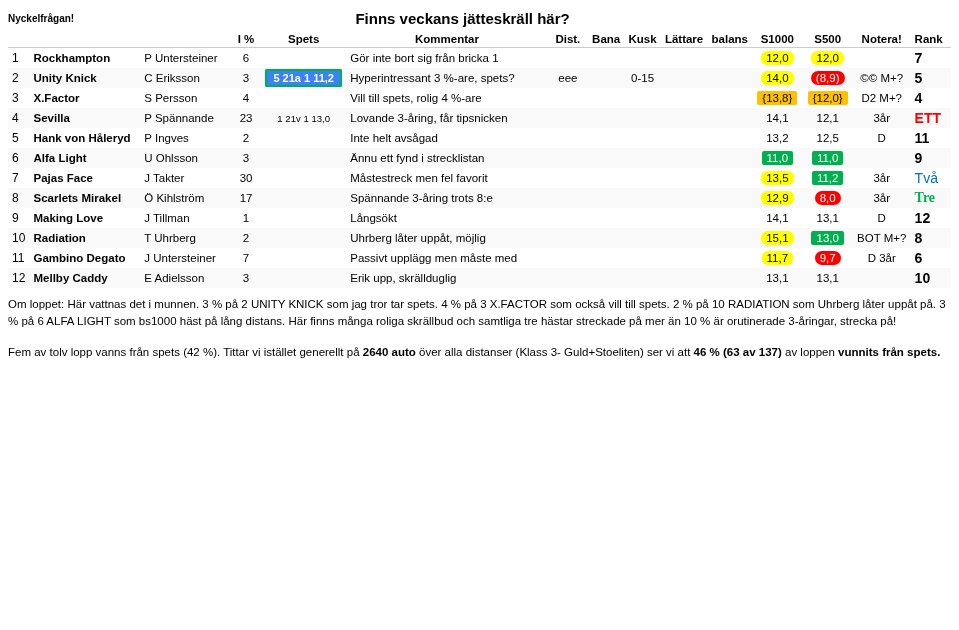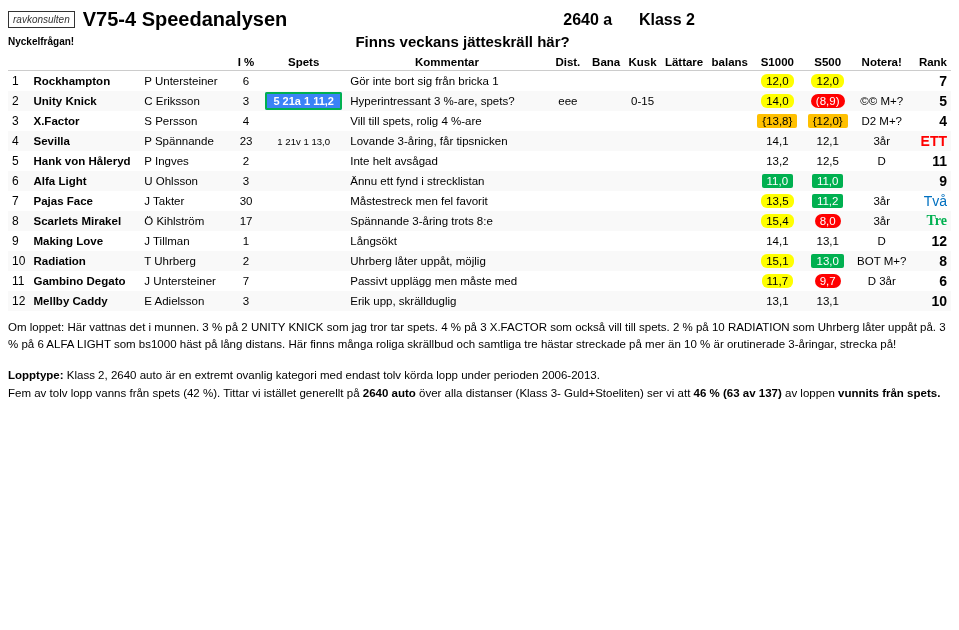--- a/index.html
+++ b/index.html
@@ -61,21 +61,21 @@
     .col-spets { width: 35px; text-align: center; }
     .col-comment { width: 200px; }
     .col-dist { width: 40px; text-align: center; }
     .col-bana { width: 30px; text-align: center; }
     .col-kusk { width: 30px; text-align: center; }
     .col-lattare { width: 40px; text-align: center; }
     .col-balans { width: 40px; text-align: center; }
     .col-s1000 { width: 50px; text-align: center; }
     .col-s500 { width: 50px; text-align: center; }
     .col-notera { width: 55px; text-align: center; }
-    .col-rank { width: 40px; text-align: right; }
+    .col-rank { width: 40px; text-align: left; }
     .badge-green { background: #00b050; color: #fff; padding: 1px 5px; border-radius: 2px; display: inline-block; }
     .badge-red { background: #ff0000; color: #fff; padding: 1px 5px; border-radius: 7px; display: inline-block; }
     .badge-yellow { background: #ffff00; color: #000; padding: 1px 5px; border-radius: 6px; display: inline-block; }
     .badge-orange { background: #ffc000; color: #000; padding: 1px 5px; border-radius: 2px; display: inline-block; }
     .rank-ett { color: #ff0000; font-weight: bold; font-size: 14px; }
     .rank-tva { color: #0070c0; font-weight: normal; font-size: 14px; }
     .rank-tre { color: #00b050; font-weight: bold; font-size: 14px; font-family: Liberation Serif, serif; }
     .rank-bold { font-weight: bold; font-size: 14px; }
     .spets-badge-blue {
       background: #3b82f6;
@@ -97,29 +97,20 @@
       margin-top: 12px;
     }
     .num-cell { font-size: 12px; }
     .header-row th { background: #fff; }
   </style>
 </head>
 <body>
 
 <div>
   <div class="header-top">
-    <div class="logo-title">
-      <span class="logo">ravkonsulten</span>
-      <span class="main-title">V75-4 Speedanalysen</span>
-    </div>
-    <div class="subtitle">
-      <span>2640 a</span>
-      &nbsp;&nbsp;&nbsp;&nbsp;
-      <span>Klass 2</span>
-    </div>
   </div>
   <div style="display:flex; justify-content:space-between; align-items:center; margin-bottom:4px;">
     <span style="font-weight:bold; font-size:10px;">Nyckelfrågan!</span>
     <span style="font-weight:bold; font-size:15px; text-align:center; flex:1;">Finns veckans jätteskräll här?</span>
     <span style="width:100px;"></span>
   </div>
 </div>
 
 <table>
   <thead>
@@ -266,21 +257,21 @@
     <td class="col-horse"><strong>Scarlets Mirakel</strong></td>
     <td class="col-driver">Ö Kihlström</td>
     <td class="col-ip">17</td>
     <td class="col-spets"></td>
     <td class="col-comment">Spännande 3-åring trots 8:e</td>
     <td class="col-dist"></td>
     <td class="col-bana"></td>
     <td class="col-kusk"></td>
     <td class="col-lattare"></td>
     <td class="col-balans"></td>
-    <td class="col-s1000"><span class="badge-yellow">15,4</span></td>
+    <td class="col-s1000"><span class="badge-yellow">12,9</span></td>
     <td class="col-s500"><span class="badge-red">8,0</span></td>
     <td class="col-notera">3år</td>
     <td class="col-rank"><span class="rank-tre">Tre</span></td>
   </tr>
       <tr style="background: rgb(255, 255, 255);">
     <td class="col-num num-cell">9</td>
     <td class="col-horse"><strong>Making Love</strong></td>
     <td class="col-driver">J Tillman</td>
     <td class="col-ip">1</td>
     <td class="col-spets"></td>
@@ -345,24 +336,20 @@
     <td class="col-s500">13,1</td>
     <td class="col-notera"></td>
     <td class="col-rank"><span class="rank-bold">10</span></td>
   </tr>
     </tbody>
 </table>
 
 <div class="footer-text">Om loppet: Här vattnas det i munnen. 3 % på 2 UNITY KNICK som jag tror tar spets. 4 % på 3 X.FACTOR som också vill till spets. 2 % på 10 RADIATION som Uhrberg låter uppåt på. 3 % på 6 ALFA LIGHT som bs1000 häst på lång distans. Här finns många roliga skrällbud och samtliga tre hästar streckade på mer än 10 % är orutinerade 3-åringar, strecka på!</div>
 
 <div class="lopptype">
-  <div>
-    <span style="font-weight:bold;">Lopptype:</span>
-    <span>Klass 2, 2640 auto är en extremt ovanlig kategori med endast tolv körda lopp under perioden 2006-2013.</span>
-  </div>
   <div>
     <span>Fem av tolv lopp vanns från spets (42 %). Tittar vi istället generellt på</span>
     <span style="font-weight:bold;">2640 auto</span>
     <span>över alla distanser (Klass 3- Guld+Stoeliten) ser vi att</span>
     <span style="font-weight:bold;">46 % (63 av 137)</span>
     <span>av loppen</span>
     <span style="font-weight:bold;">vunnits från spets.</span>
   </div>
 </div>
 

